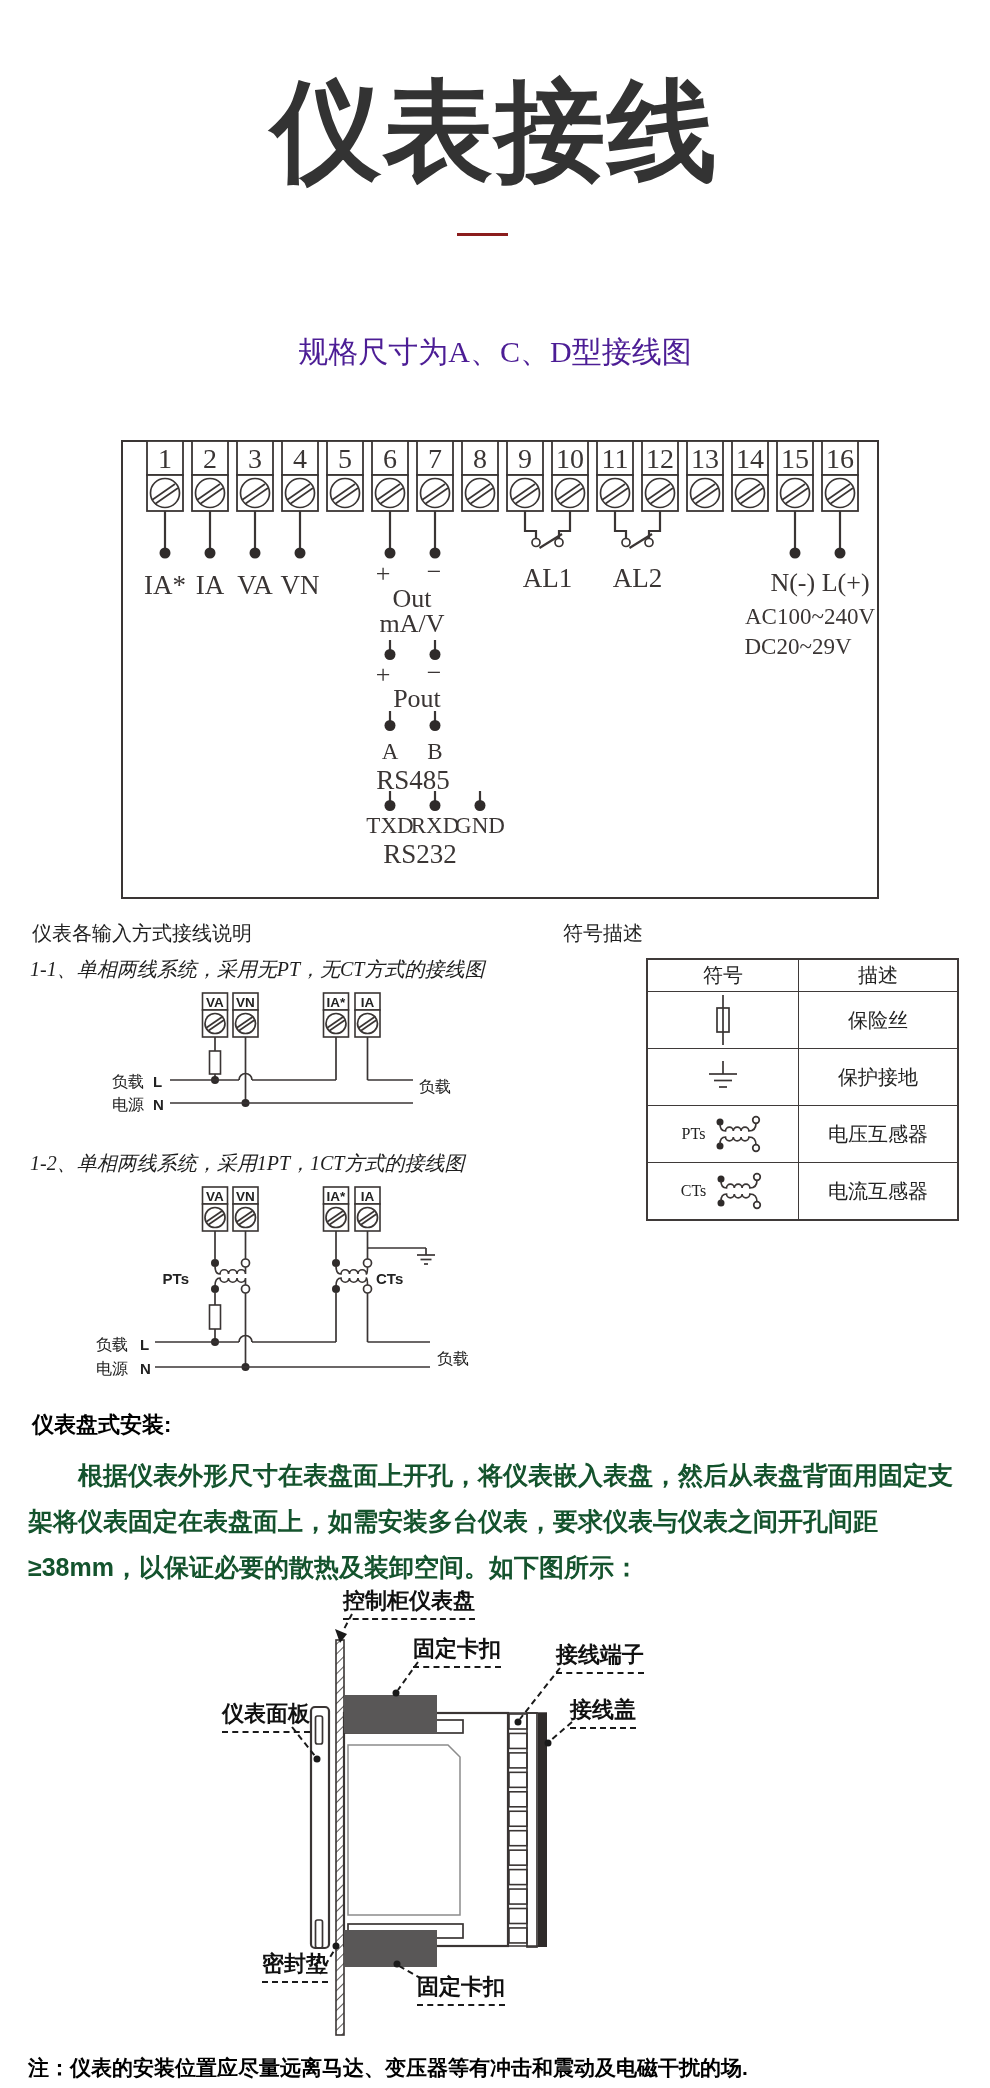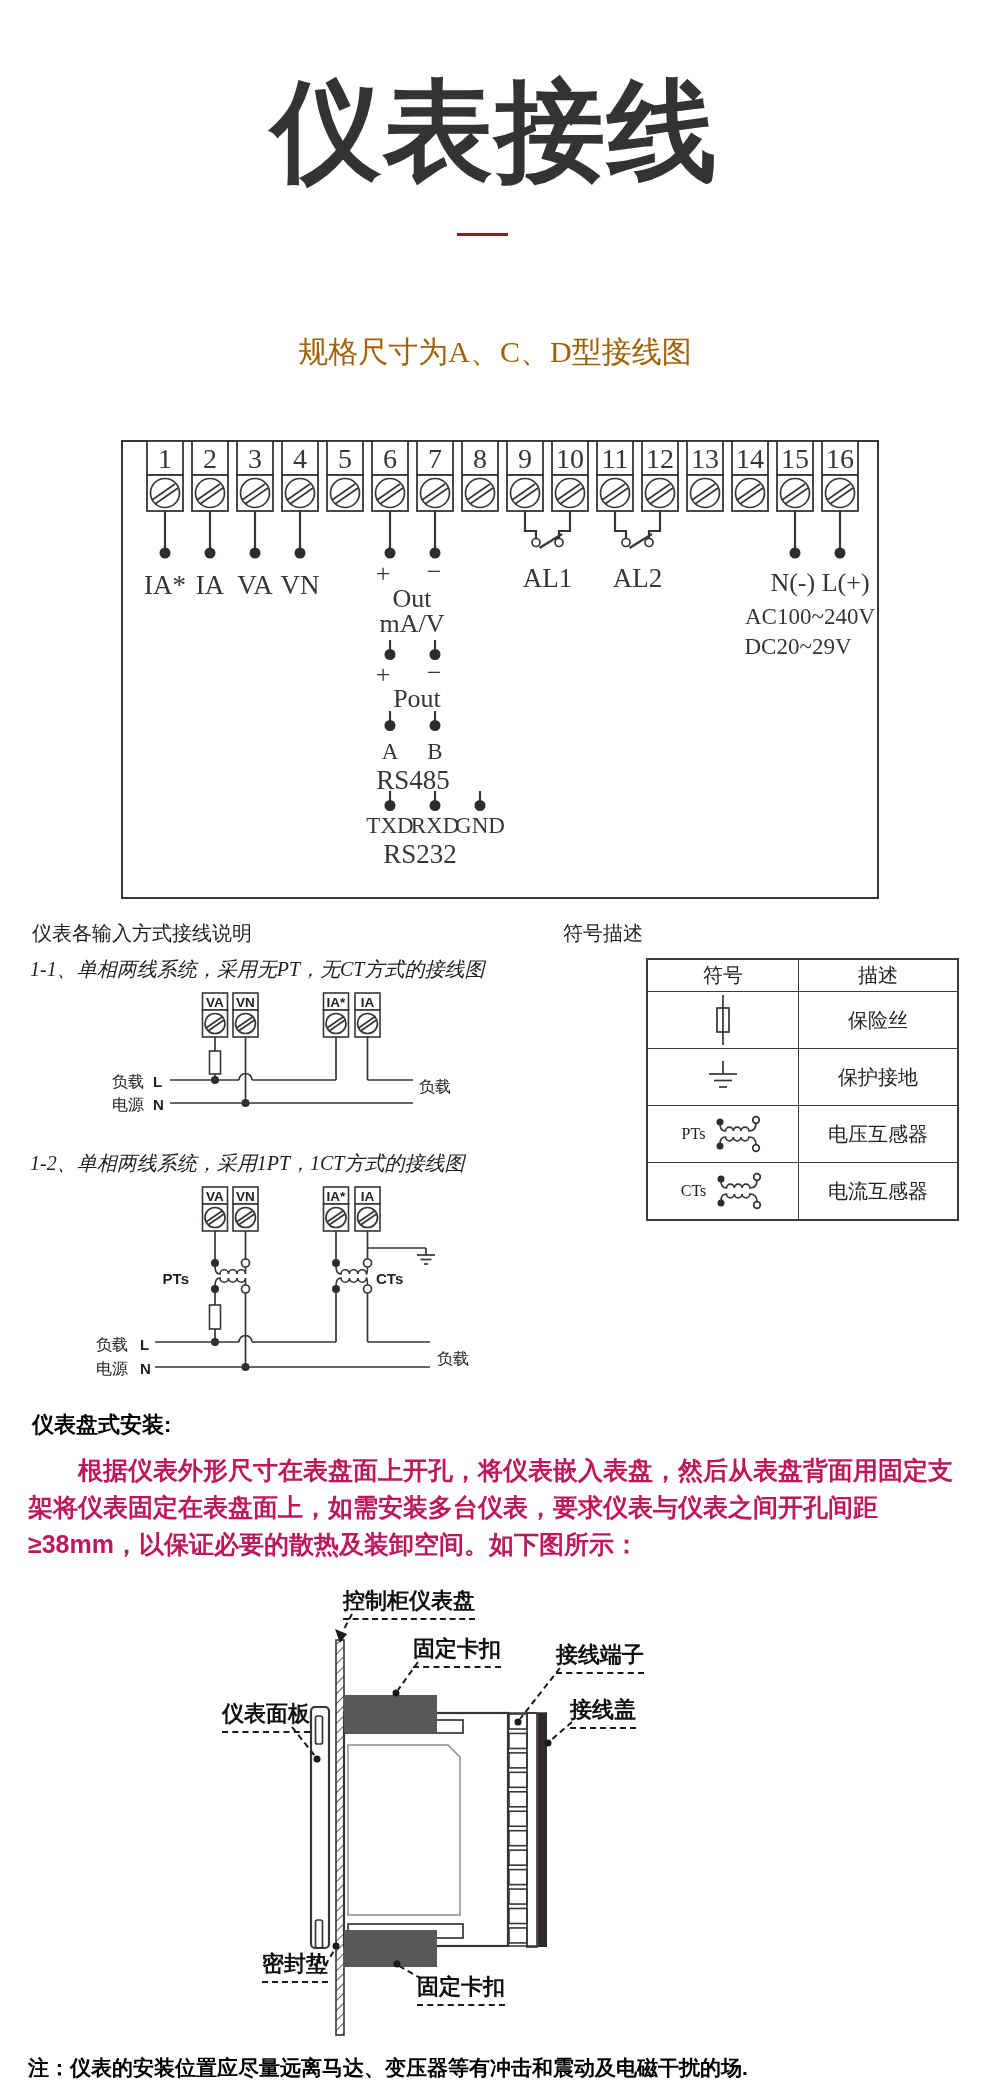--- a/index.html
+++ b/index.html
@@ -4,21 +4,21 @@
 <style>
   html,body{margin:0;padding:0;background:#fff;}
   .page{position:relative;width:990px;height:2088px;background:#fff;overflow:hidden;
         font-family:"Liberation Sans","DejaVu Sans",sans-serif;color:#222;}
 
   
   .title{position:absolute;top:58px;left:0;width:100%;text-align:center;
          font-size:110px;font-weight:700;letter-spacing:2px;color:#333;}
   .accent-line{position:absolute;top:233px;left:457px;width:51px;height:3px;background:#8b1d1d;}
   .subtitle{position:absolute;top:332px;left:0;width:100%;text-align:center;font-size:30px;
-            color:#a16207;font-family:"Liberation Serif","DejaVu Serif",serif;}
+            color:#4c1d95;font-family:"Liberation Serif","DejaVu Serif",serif;}
 
   
   .serif{font-family:"Liberation Serif","DejaVu Serif",serif;}
   .sec-title{position:absolute;font-size:20px;color:#1f1f1f;}
   .cap{position:absolute;font-size:20px;color:#1f1f1f;font-style:italic;}
 
   
   svg{position:absolute;overflow:visible;}
   .ln{stroke:#3a3534;stroke-width:2.2;fill:none;}
   .lnthin{stroke:#3a3534;stroke-width:1.7;fill:none;}
@@ -46,21 +46,21 @@
   .sym-table td{height:56px;}
   .col-sym{width:150px;font-family:Liberation Serif, serif;}
   .col-desc{width:158px;}
   .sym-cell-inner{display:flex;align-items:center;justify-content:center;gap:7px;}
   .coil-lab{font-size:16px;font-family:"Liberation Serif","DejaVu Serif",serif;}
   .sym-cell-inner svg{position:static;}
 
   
   .install-heading{position:absolute;left:32px;top:1410px;font-size:22px;font-weight:700;color:#000;}
   .install-para{position:absolute;left:28px;top:1452px;width:936px;font-size:25px;font-weight:700;
-                line-height:37px;text-indent:2em;color:#be185d;}
+                line-height:46px;text-indent:2em;color:#14532d;}
   .ilabel{position:absolute;font-size:22px;font-weight:700;color:#111;
           border-bottom:2px dashed #1a1a1a;padding-bottom:2px;white-space:nowrap;}
   .bottom-note{position:absolute;left:28px;top:2048px;font-size:21px;font-weight:700;color:#000;margin-top:6px;}
 </style>
 </head>
 <body>
 
 <div class="page">
 
   <div class="title">仪表接线</div>

